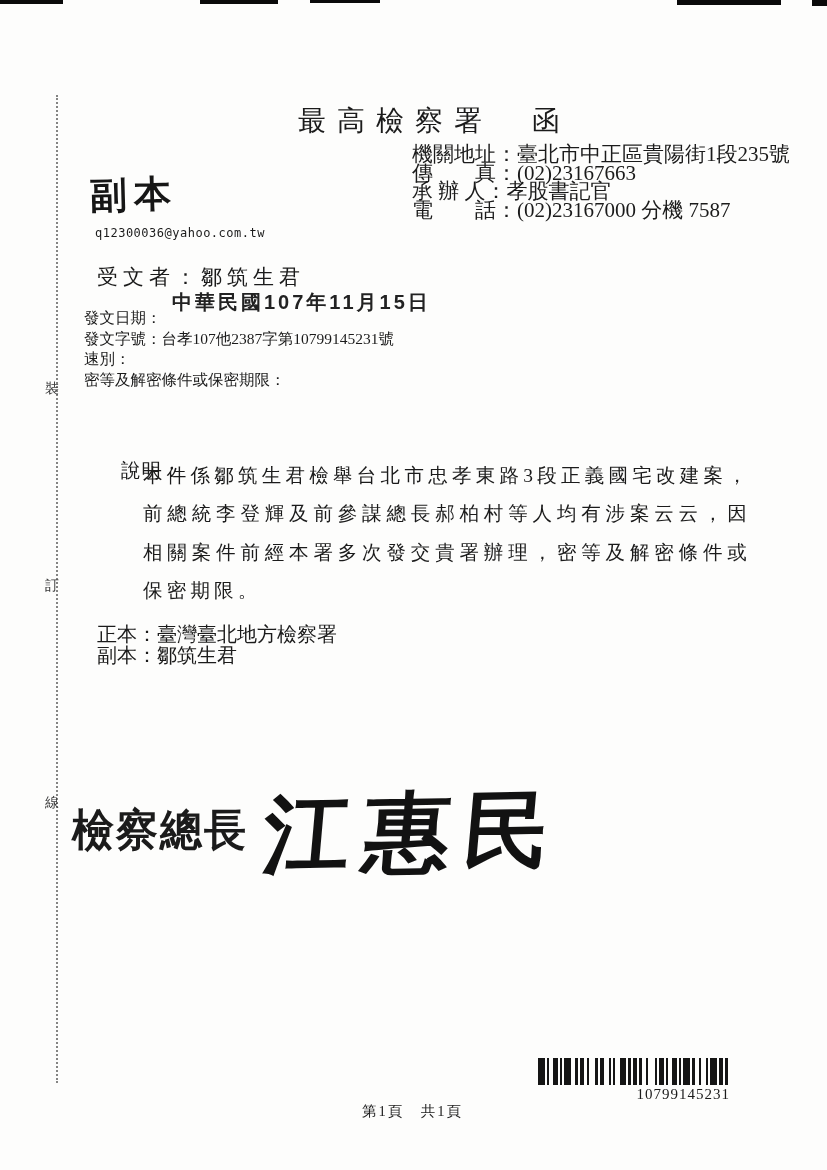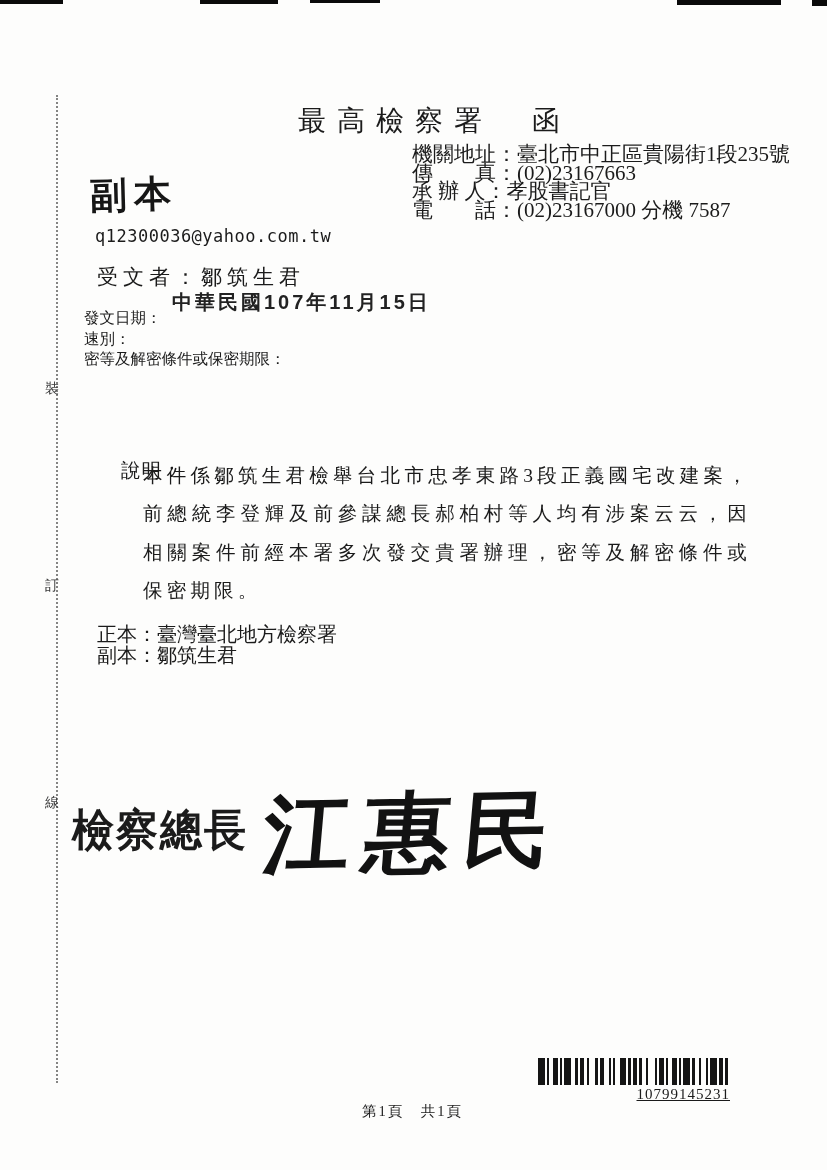--- a/index.html
+++ b/index.html
@@ -66,21 +66,21 @@
     font-weight: bold;
     letter-spacing: 7px;
     transform: rotate(-1.5deg);
     color: #161616;
   }
 
   .email-line {
     position: absolute;
     left: 95px; top: 226px;
     font-family: "DejaVu Sans Mono", "Liberation Mono", monospace;
-    font-size: 17px;
+    font-size: 12px;
     letter-spacing: 0.5px;
     text-align: right;
   }
 
   .recipient-line {
     position: absolute;
     left: 97px; top: 263px;
     font-size: 21px;
     letter-spacing: 5px;
     white-space: nowrap;
@@ -159,21 +159,20 @@
     letter-spacing: 14px;
     transform: skewX(-6deg) rotate(-1deg);
     color: #121212;
   }
 
   .barcode-wrap {
     position: absolute;
     left: 538px; top: 1058px;
     width: 192px;
     text-align: right;
-    text-decoration: underline;
   }
   .barcode {
     height: 27px;
     width: 192px;
     display: flex;
     align-items: stretch;
   }
   .barcode .bar { height: 100%; }
   .barcode-number {
     font-size: 15px;
@@ -219,20 +218,21 @@
   <div class="email-line">q12300036@yahoo.com.tw</div>
 
   <div class="recipient-line">
     <span>受文者：</span><span>鄒筑生君</span>
   </div>
 
   <div class="date-stamp">中華民國107年11月15日</div>
 
   <div class="meta-block">
     <div><span>發文日期：</span><span></span></div>
+    <div><span>發文字號：</span><span>台孝107他2387字第10799145231號</span></div>
     <div><span>速別：</span><span></span></div>
     <div><span>密等及解密條件或保密期限：</span><span></span></div>
   </div>
 
 
   <div class="desc-label">說明：</div>
   <div class="desc-body">本件係鄒筑生君檢舉台北市忠孝東路3段正義國宅改建案，前總統李登輝及前參謀總長郝柏村等人均有涉案云云，因相關案件前經本署多次發交貴署辦理，密等及解密條件或保密期限。</div>
 
   <div class="copies-block">
     <div><span>正本：</span><span>臺灣臺北地方檢察署</span></div>

